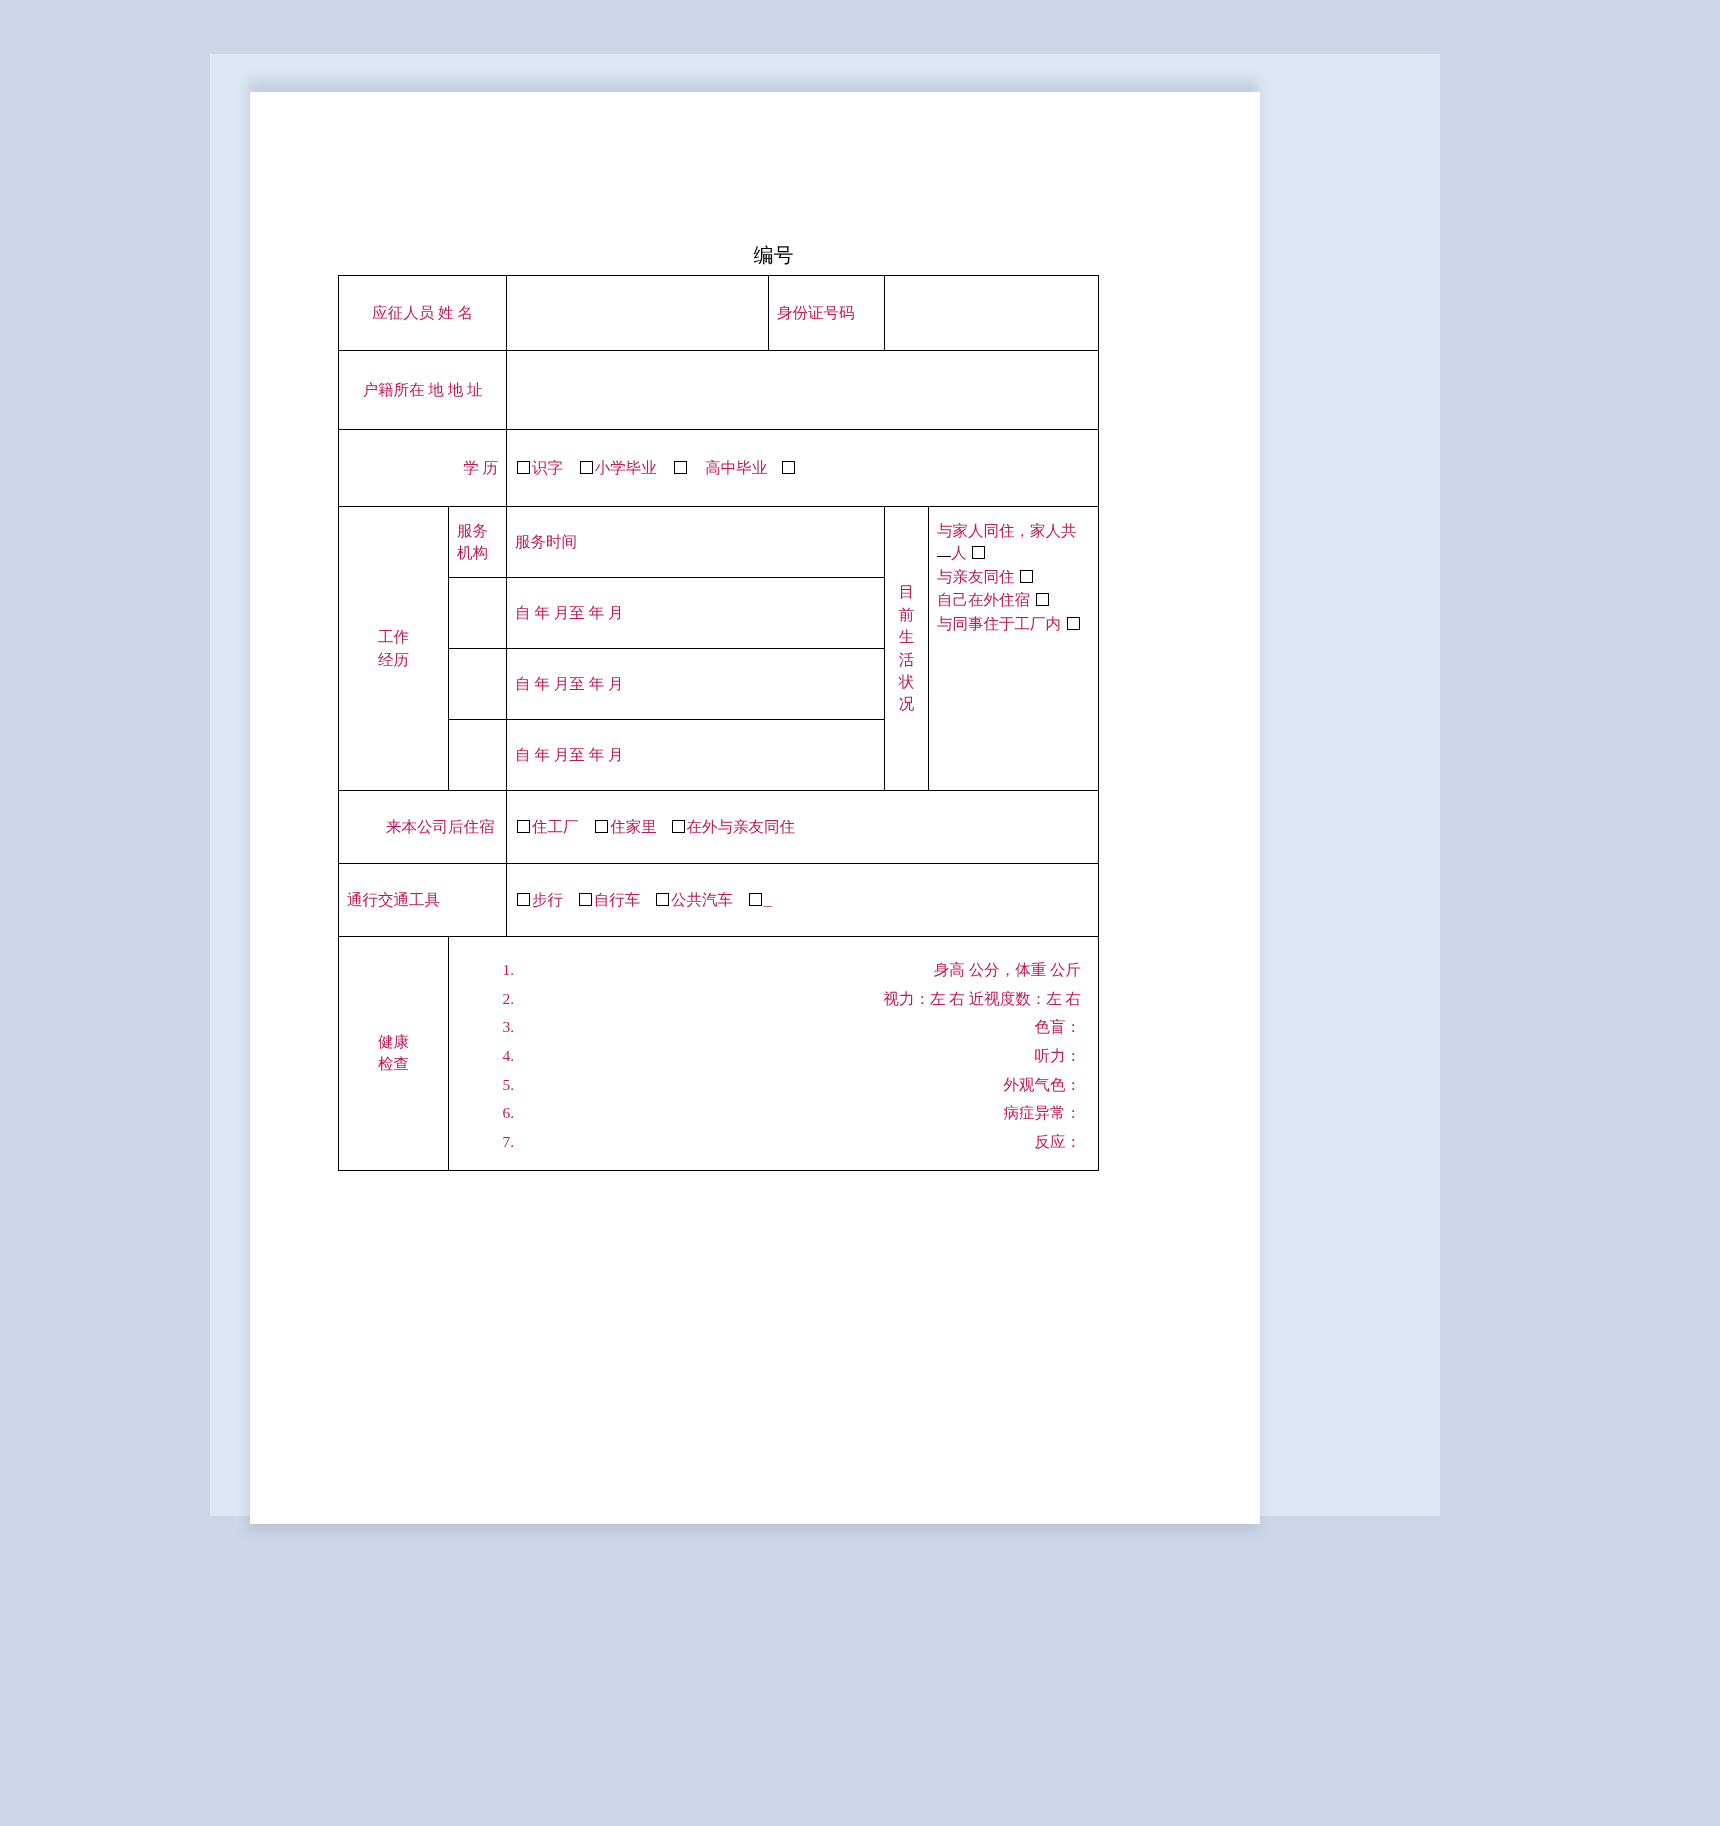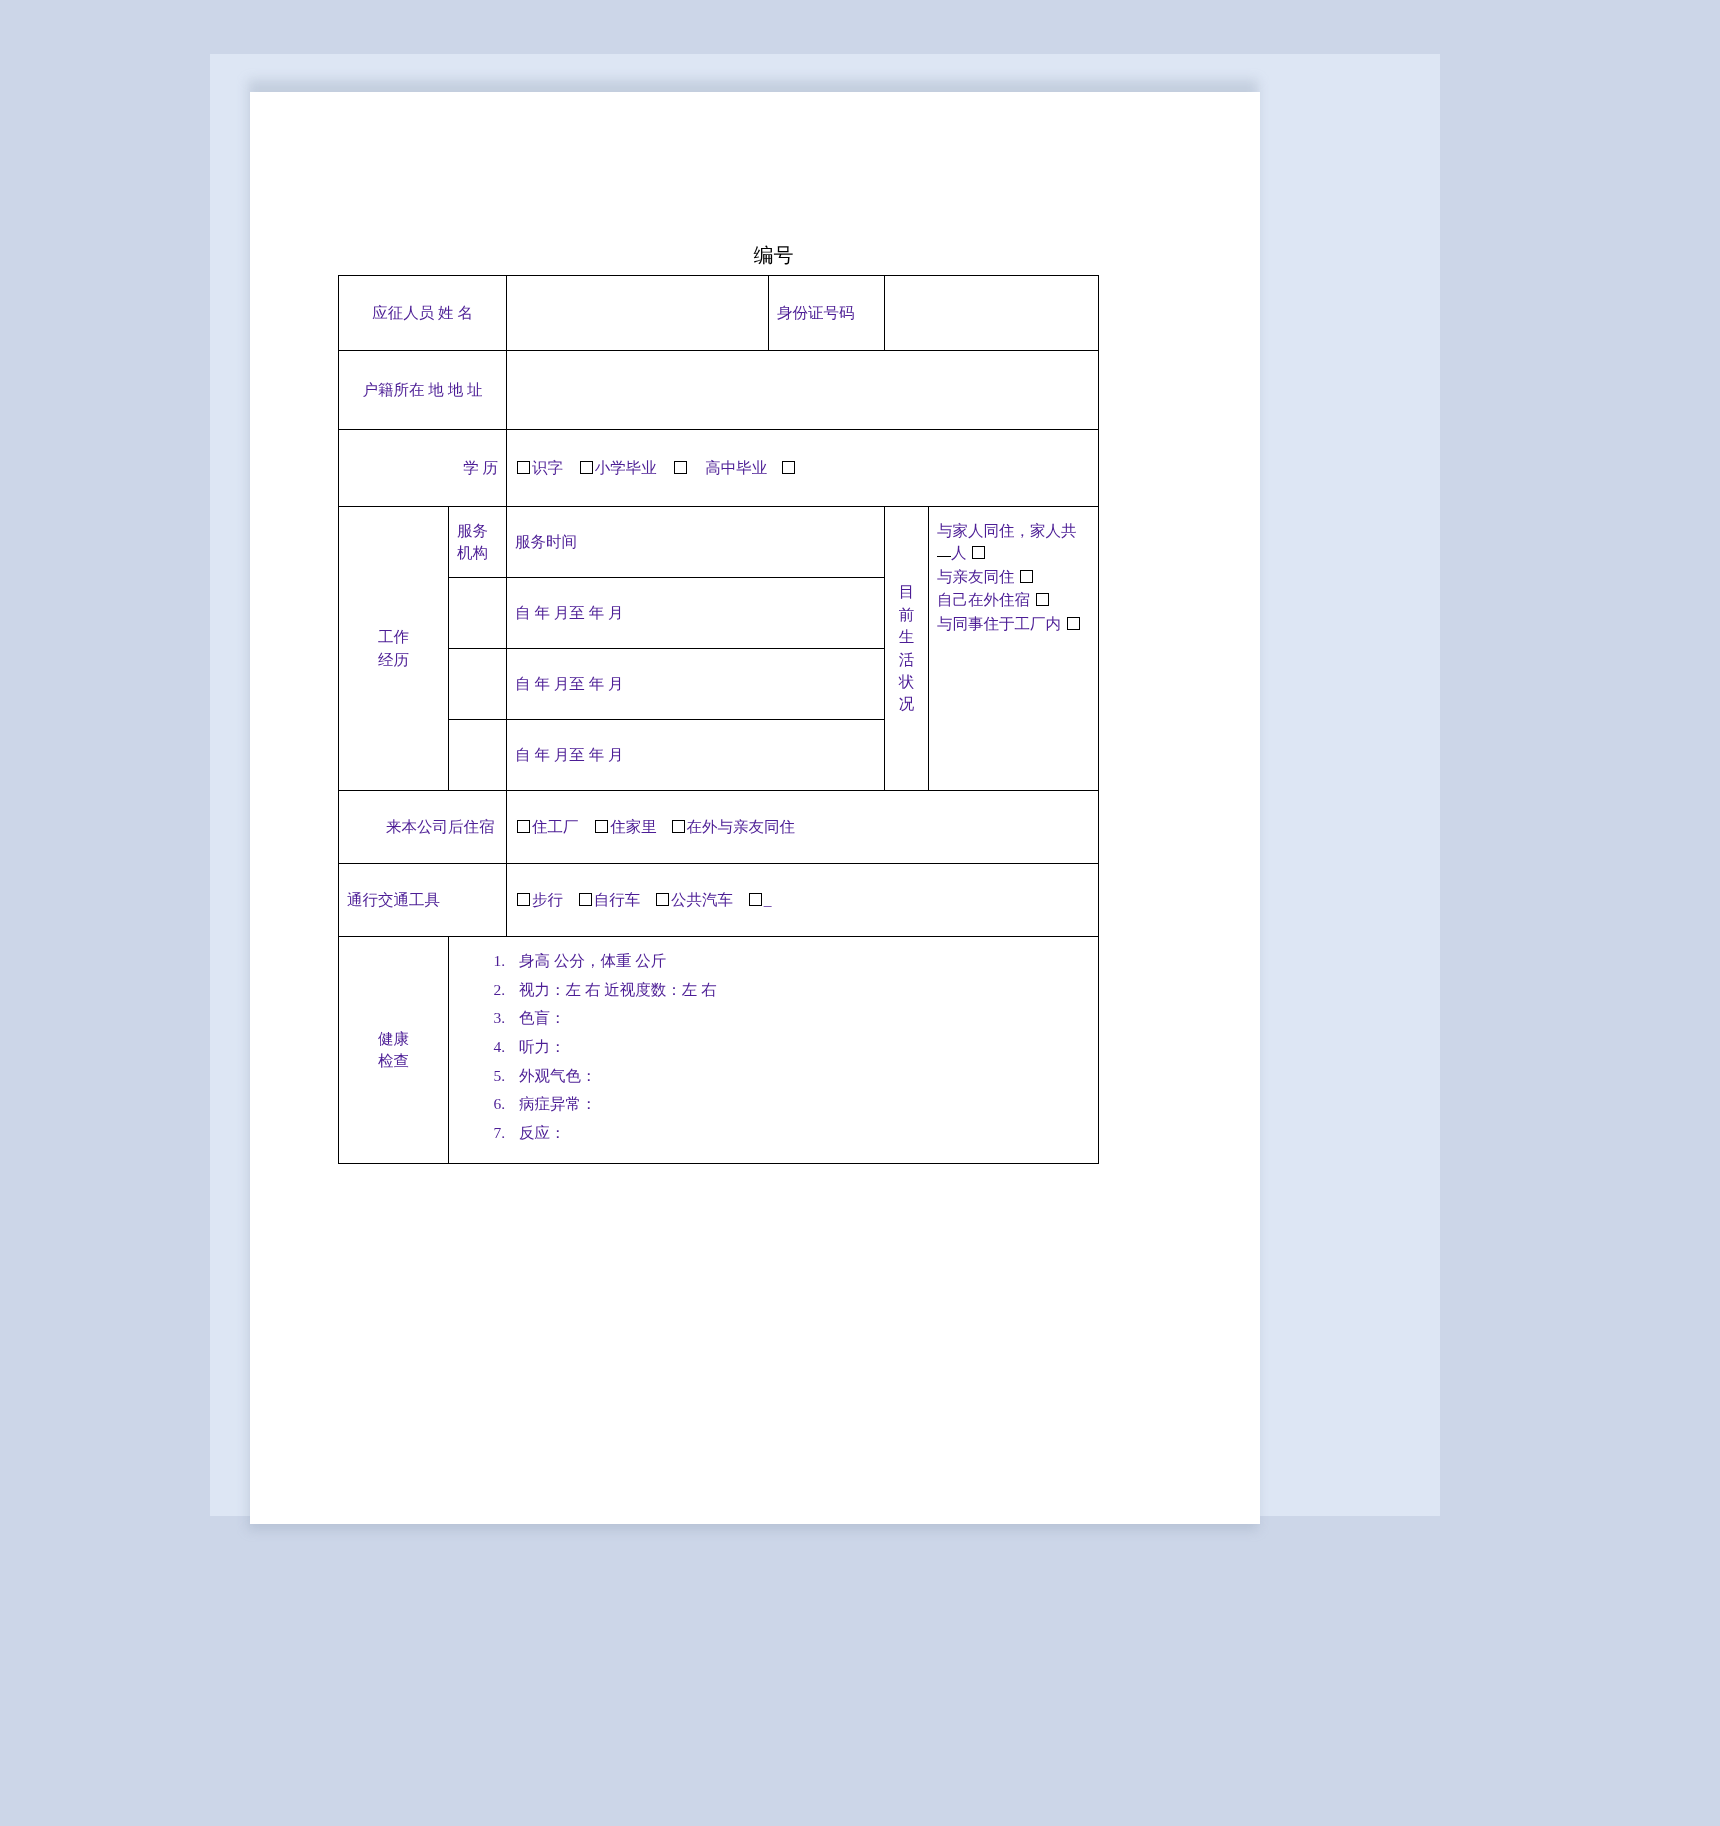--- a/index.html
+++ b/index.html
@@ -58,41 +58,42 @@
   table.form{
     border-collapse:collapse;
     margin-top:6px;
     margin-left:8px;
     width:760px;
     table-layout:fixed;
   }
   table.form td{
     border:1.6px solid #000;
     font-size:15.5px;
-    color:#4c1d95;
+    color:#be185d;
     padding:4px 8px;
     vertical-align:middle;
     line-height:1.45;
   }
   td.lbl{ text-align:center; }
   td.lbl-left{ text-align:left; padding-left:14px; }
   .cbx{
     display:inline-block;
     width:11px; height:11px;
     border:1.4px solid #000;
     vertical-align:-1px;
     margin:0 2px;
   }
   .opt{ white-space:nowrap; }
   .lifelines div{ margin:1px 0; }
   .hc-list{
-    margin:0;
+    margin:9px;
     padding-left:52px;
     font-size:15.5px;
     line-height:1.85;
+    text-align:right;
   }
   .hc-list li{ padding-left:10px; }
   .small-underline{ display:inline-block; width:14px; border-bottom:1.3px solid #000; vertical-align:1px;}
 </style>
 </head>
 <body>
 
 <div id="back-sheet"></div>
 <div id="shadow-sheet"></div>
 

